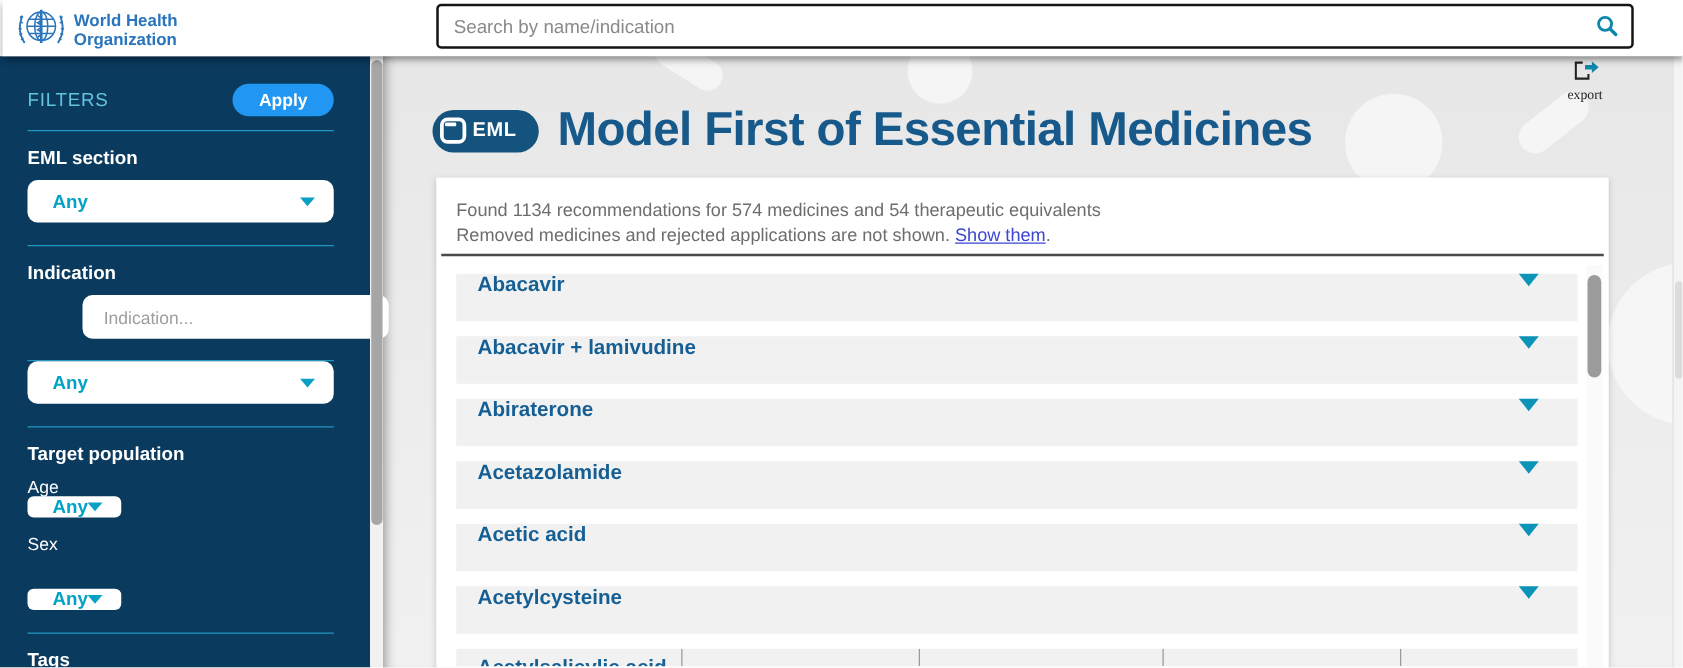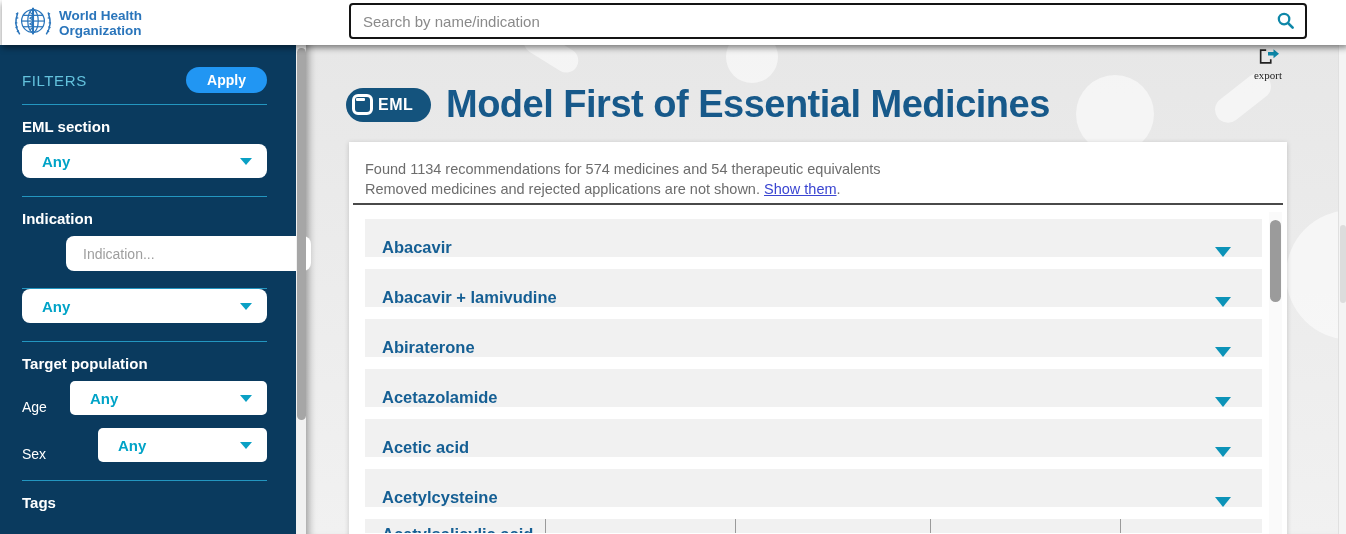--- a/index.html
+++ b/index.html
@@ -30,21 +30,21 @@
   .field-label { font-weight:bold; font-size:15px; margin:13px 0 9px; }
   .sel { background:#fff; border-radius:8px; height:34px; display:flex; align-items:center;
          justify-content:space-between; padding:0 15px 0 20px; cursor:pointer; }
   .sel-value { color:#00a3c7; font-weight:bold; font-size:15px; }
   .tri-down { width:0; height:0; border-left:6px solid transparent; border-right:6px solid transparent;
               border-top:7px solid #0aa0c4; }
   .text-input { width:100%; height:35px; border:none; border-radius:8px; padding:0 17px;
                 font-size:14px; color:#555; outline:none; font-family:"Liberation Sans",sans-serif;margin-left:44px; }
   .text-input::placeholder { color:#9e9e9e; }
   .gap18 { margin-top:18px; } .gap17 { margin-top:17px; }
-  .pop-row { display:flex; align-items:flex-end; margin-top:8px; }
+  .pop-row { display:flex; align-items:flex-start; margin-top:8px;flex-direction:column; }
   .pop-row + .pop-row { margin-top:13px;gap:28px; }
   .pop-label { width:48px; font-size:14px; }
   .pop-sel { flex:1; border-radius:5px; }
   .sb-scroll { position:absolute; top:45px; left:296px; width:10px; bottom:0; background:#f1f1f1; z-index:6; }
   .sb-thumb { position:absolute; top:3px; left:0.5px; width:9px; height:372px; background:#a6a6a6; border-radius:5px; }
 
   
   .main { position:absolute; left:306px; top:45px; right:0; bottom:0;
           background:linear-gradient(180deg,#e7e7e7 0%,#ededed 60%,#f1f1f1 100%);
           overflow:hidden; box-shadow:inset 9px 0 9px -7px rgba(0,0,0,0.4); }
@@ -63,21 +63,21 @@
   .eml-text { color:#fff; font-weight:bold; font-size:16px; letter-spacing:0.5px; margin-left:5px; }
   .page-title { color:#17598a; font-weight:bold; font-size:38px; letter-spacing:-0.5px; }
 
   .panel { position:absolute; left:43px; top:97px; width:938px; bottom:-6px; background:#fff;
            box-shadow:0 1px 5px rgba(0,0,0,0.18); }
   .summary { padding:18px 16px 4px 16px; color:#6d6d6d; font-size:14.5px; line-height:1.36; }
   .summary a { color:#3a45d1; }
   .p-divider { border:none; border-top:2px solid #4a4a4a; margin:0 4px; }
   .list { padding:14px 25px 0 16px; }
   .med-row { height:38px; background:#f1f1f1; margin-bottom:12px; display:flex;
-             align-items:flex-end; justify-content:space-between; padding:0 31px 0 17px; cursor:pointer; }
+             align-items:flex-start; justify-content:space-between; padding:0 31px 0 17px; cursor:pointer; }
   .med-name { color:#155f94; font-weight:bold; font-size:16.5px; }
   .med-tri { width:0; height:0; border-left:8px solid transparent; border-right:8px solid transparent;
              border-top:10px solid #0c93b8; }
   .med-row.partial { height:14px; overflow:hidden; margin-bottom:0; position:relative;
                      align-items:flex-start; padding-top:6px; }
   .col-line { position:absolute; top:0; bottom:0; width:1px; background:#9a9a9a; }
   .panel-scroll-track { position:absolute; right:5px; top:70px; bottom:0; width:13px; background:#fafafa; }
   .panel-scroll-thumb { position:absolute; right:6px; top:78px; width:11px; height:82px;
                         background:#9b9b9b; border-radius:6px; }
 

